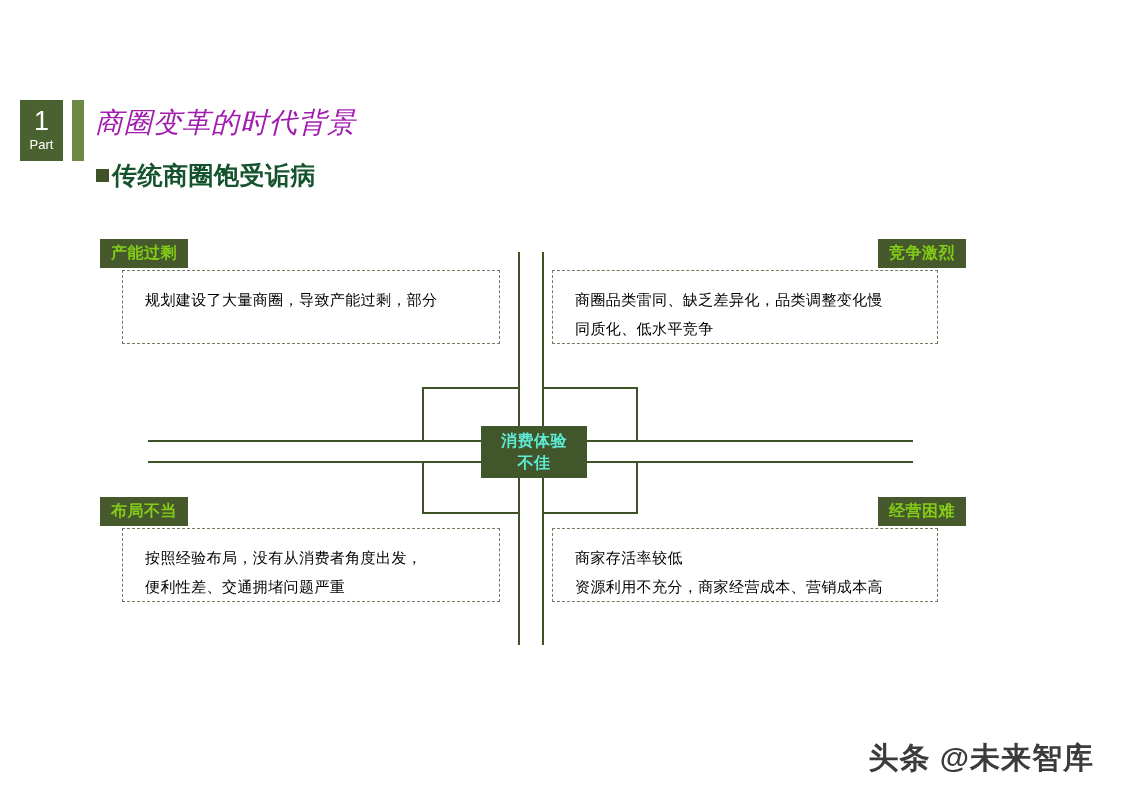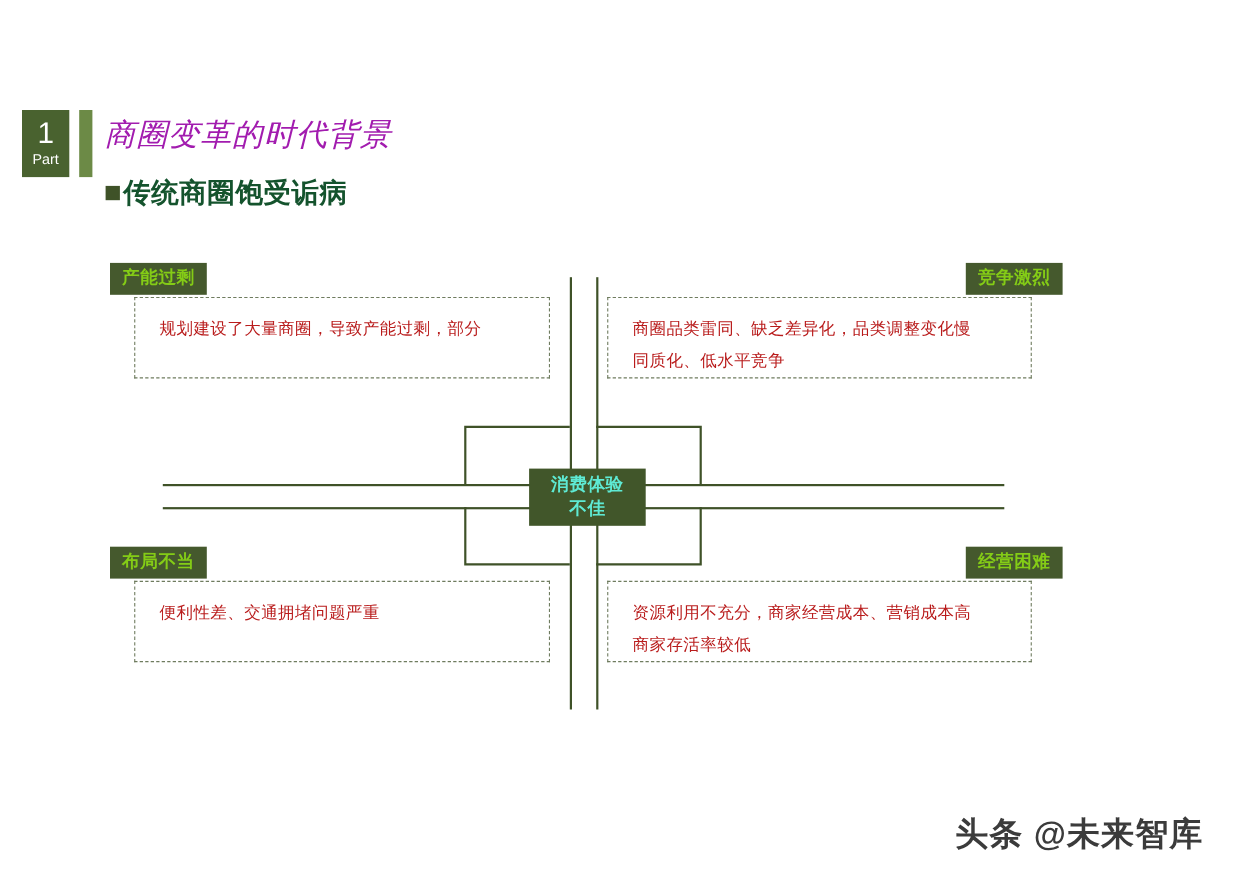--- a/index.html
+++ b/index.html
@@ -134,21 +134,21 @@
     padding: 4px 11px 5px 11px;
     letter-spacing: 0.5px;
     white-space: nowrap;
     line-height: 1.25;
   }
   .card {
     position: absolute;
     border: 1px dashed #6f7c5f;
     box-sizing: border-box;
     padding: 14px 14px 12px 22px;
-    color: #b91c1c;
+    color: #000000;
     font-size: 15px;
     line-height: 1.95;
     letter-spacing: 0.4px;
   }
   .card .line { white-space: nowrap; }
 
   #tag-tl  { left: 100px; top: 239px; }
   #card-tl { left: 122px; top: 270px; width: 378px; height: 74px; }
 
   #tag-tr  { left: 878px; top: 239px; }
@@ -218,24 +218,25 @@
   </div>
 
   <div class="tag" id="tag-tr">竞争激烈</div>
   <div class="card" id="card-tr">
     <div class="line">商圈品类雷同、缺乏差异化，品类调整变化慢</div>
     <div class="line">同质化、低水平竞争</div>
   </div>
 
   <div class="tag" id="tag-bl">布局不当</div>
   <div class="card" id="card-bl">
+    <div class="line">按照经验布局，没有从消费者角度出发，</div>
     <div class="line">便利性差、交通拥堵问题严重</div>
   </div>
 
   <div class="tag" id="tag-br">经营困难</div>
   <div class="card" id="card-br">
+    <div class="line">商家存活率较低</div>
     <div class="line">资源利用不充分，商家经营成本、营销成本高</div>
-    <div class="line">商家存活率较低</div>
   </div>
 
   <div id="watermark">头条 @未来智库</div>
 
 </div>
 
 </body></html>

